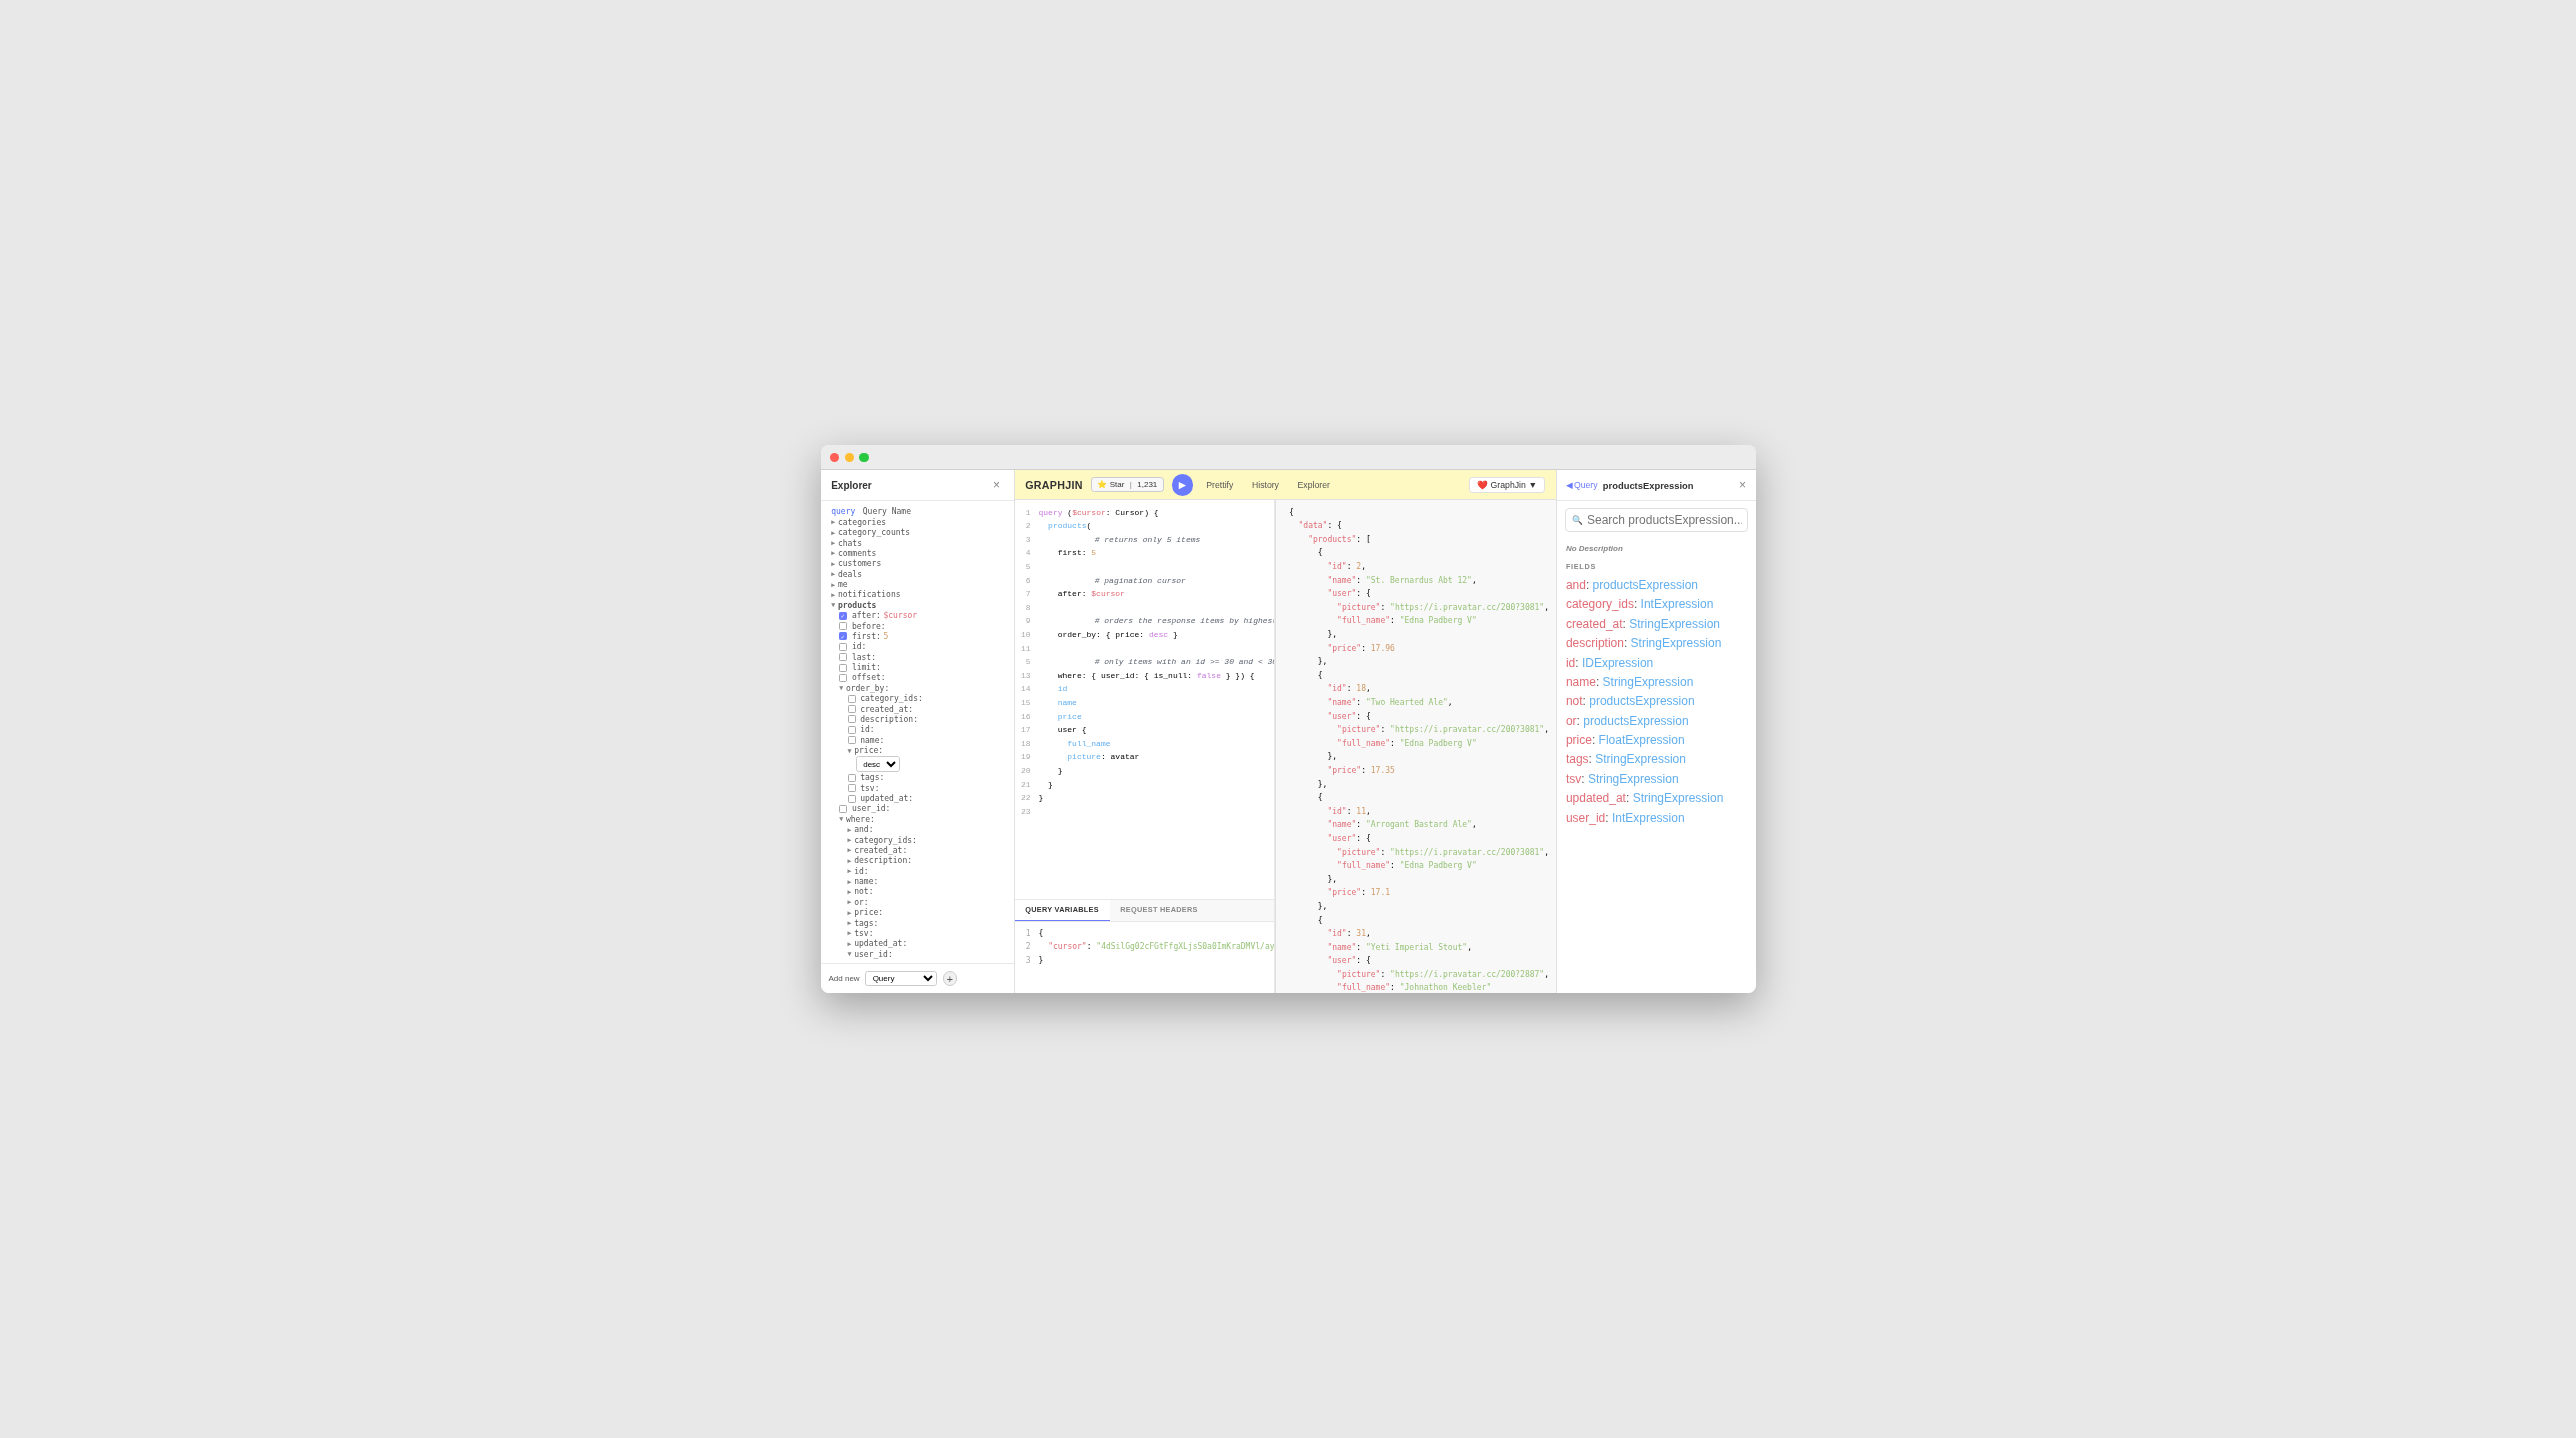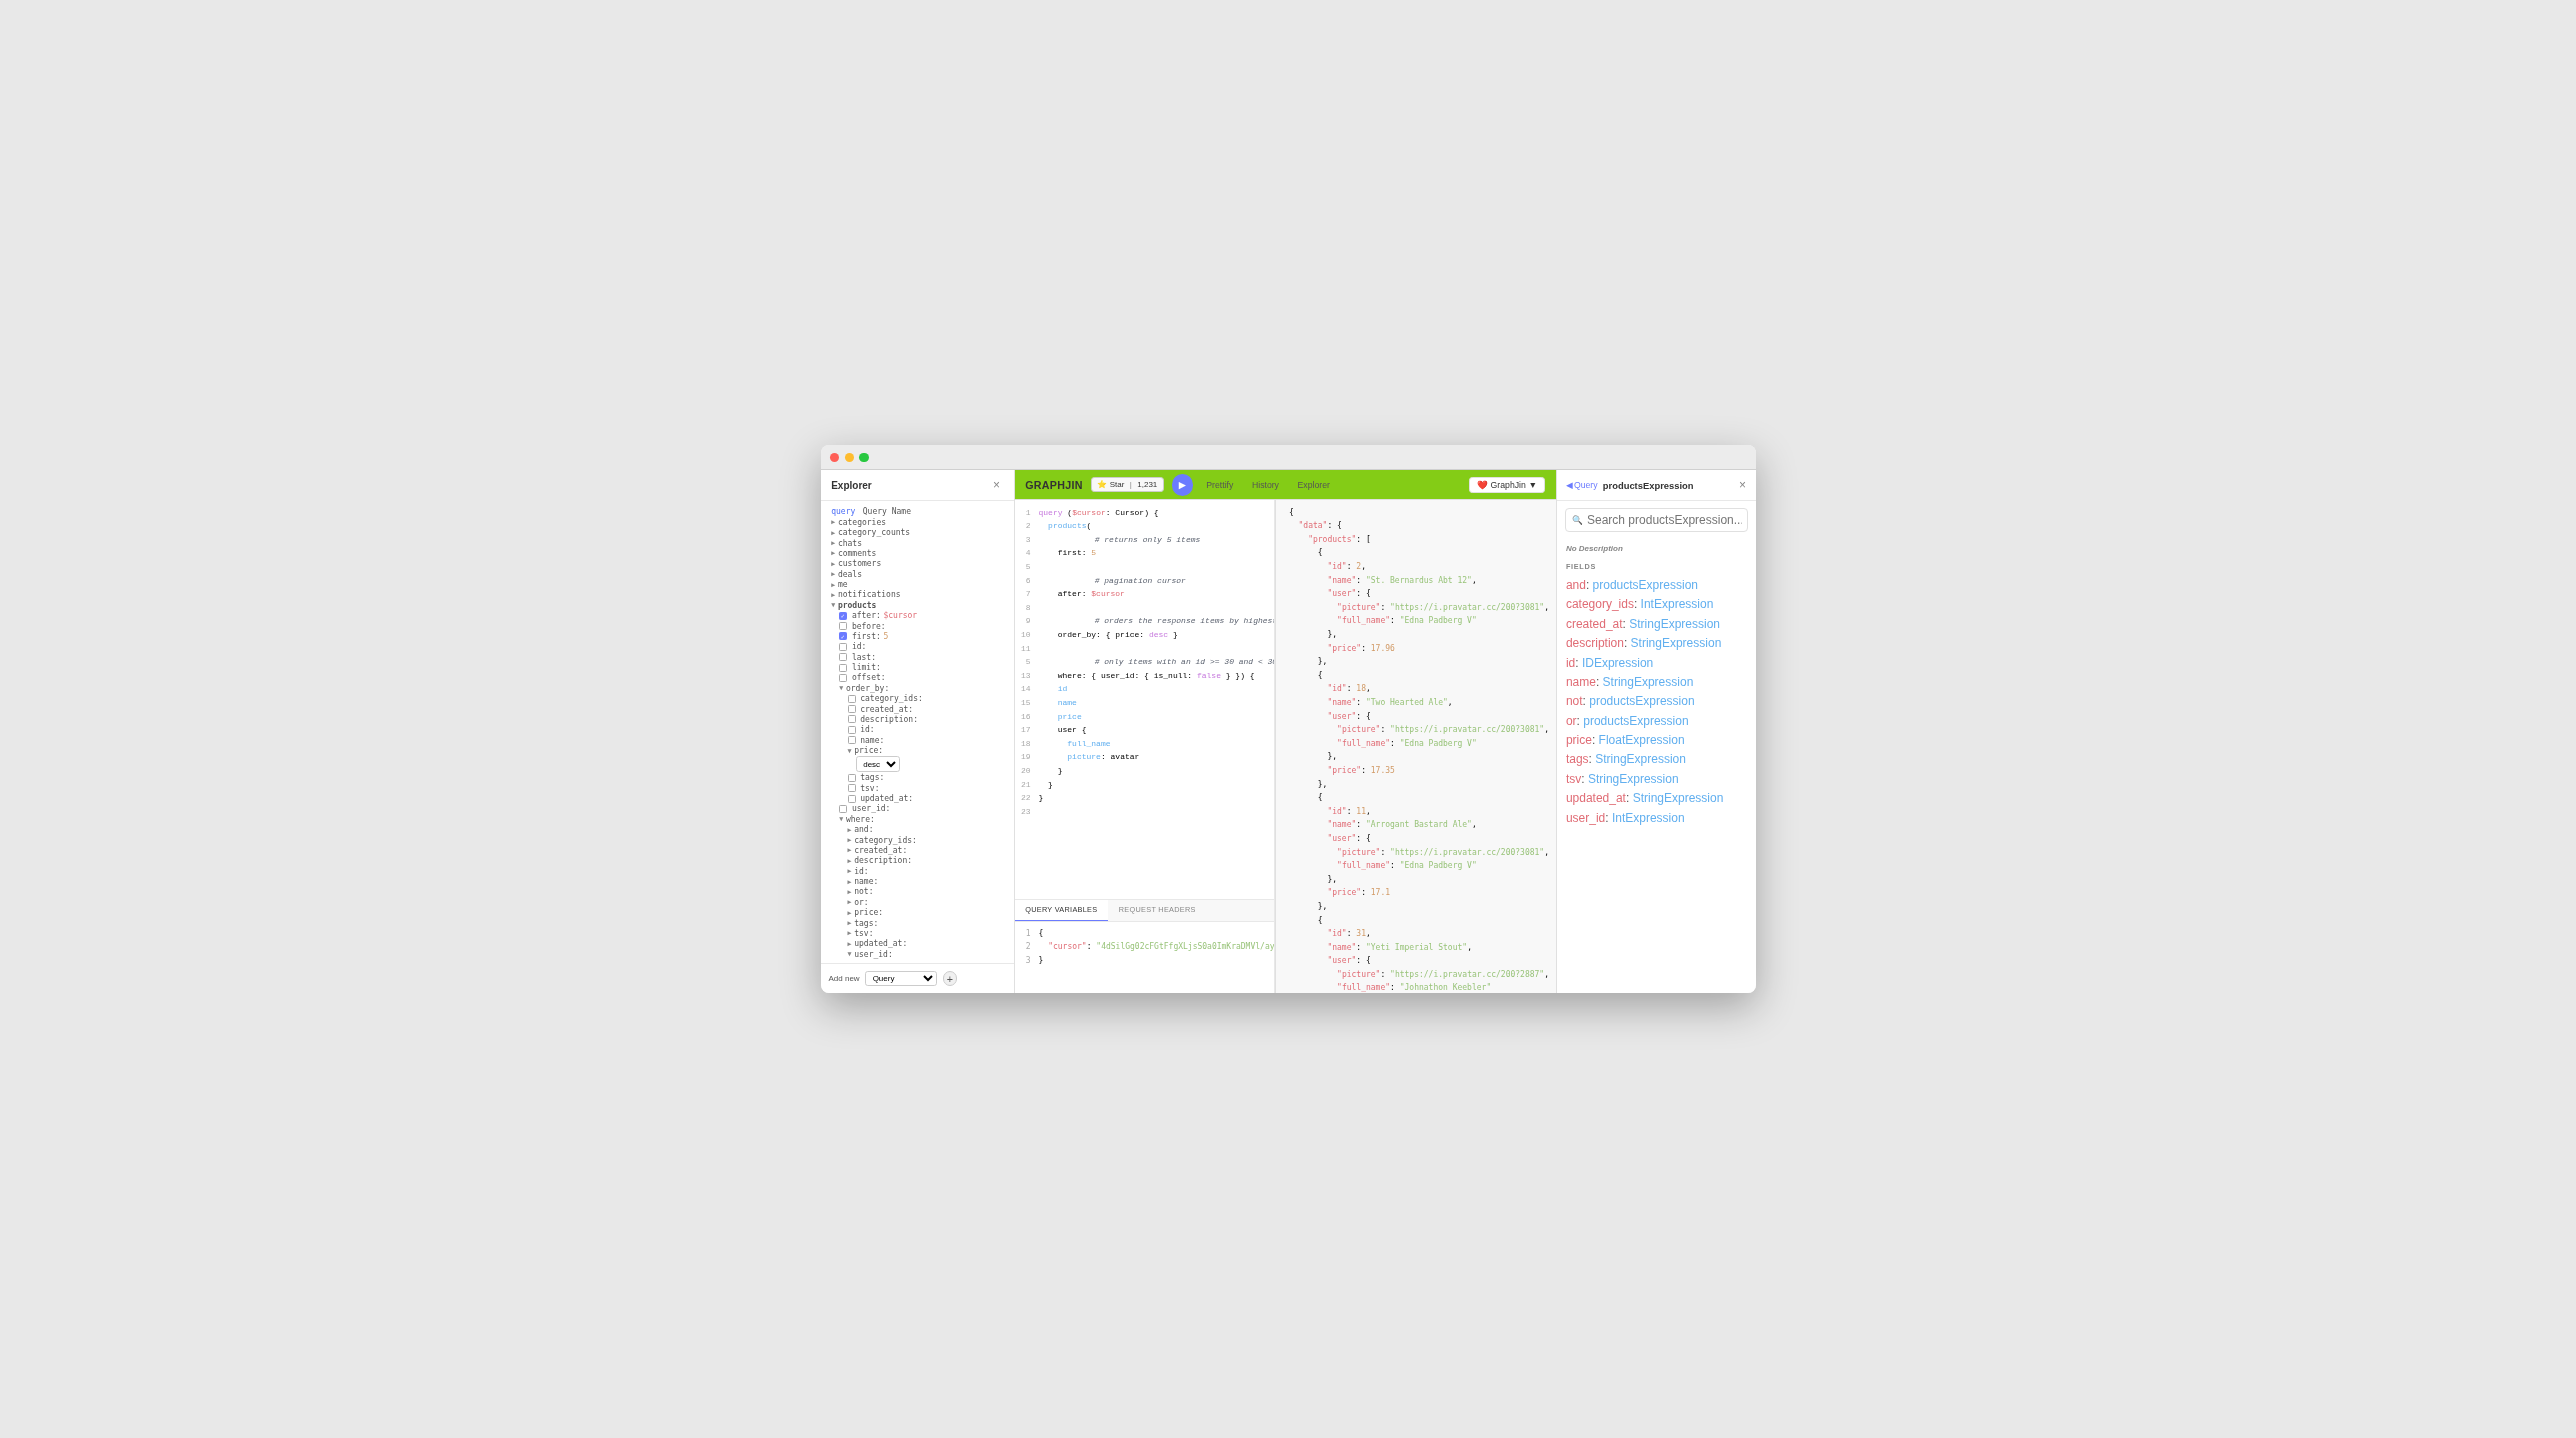--- a/index.html
+++ b/index.html
@@ -26,41 +26,41 @@
     .indent1 { padding-left: 18.7px; }
     .indent2 { padding-left: 27px; }
     .indent3 { padding-left: 35px; }
     .item-blue { color: #4a6cf7; }
     .sidebar-footer { padding: 6.7px 8px; border-top: 0.7px solid #e8e8e8; display: flex; align-items: center; gap: 5.3px; }
     .add-label { font-size: 8px; color: #555; }
     .query-select { font-size: 8px; border: 0.7px solid #ccc; border-radius: 2.7px; padding: 1.3px 2.7px; background: #fff; }
     .add-btn { width: 14.7px; height: 14.7px; border-radius: 50%; background: #f0f0f0; border: 0.7px solid #ccc; cursor: pointer; font-size: 10.7px; display: flex; align-items: center; justify-content: center; color: #555; }
     
     .editor-area { flex: 1; display: flex; flex-direction: column; min-width: 0; }
-    .editor-toolbar { height: 30px; background: #84cc16; border-bottom: 0.7px solid #e0e0e0; display: flex; align-items: center; padding: 0 10.7px; gap: 8px; flex-shrink: 0; }
+    .editor-toolbar { height: 30px; background: #fef9c3; border-bottom: 0.7px solid #e0e0e0; display: flex; align-items: center; padding: 0 10.7px; gap: 8px; flex-shrink: 0; }
     .graphjin-logo { font-size: 10.7px; font-weight: 700; color: #333; letter-spacing: 0.3px; }
     .github-btn { display: flex; align-items: center; gap: 2.7px; border: 0.7px solid #ccc; border-radius: 3.3px; padding: 2px 5.3px; font-size: 8px; color: #333; cursor: pointer; background: #f8f8f8; }
     .toolbar-btn { background: none; border: none; cursor: pointer; font-size: 8.7px; color: #555; padding: 2.7px 5.3px; border-radius: 2.7px; }
     .run-btn { width: 21.4px; height: 21.4px; border-radius: 50%; background: #6b7bff; border: none; cursor: pointer; display: flex; align-items: center; justify-content: center; color: white; font-size: 9.4px; }
     .heart-btn { display: flex; align-items: center; gap: 2.7px; border: 0.7px solid #e0e0e0; border-radius: 3.3px; padding: 2px 6.7px; font-size: 8.7px; cursor: pointer; background: #fff; color: #333; margin-left: auto; }
     .editor-panels { display: flex; flex: 1; overflow: hidden; }
     .code-editor { flex: 1; background: #fff; overflow: hidden; display: flex; flex-direction: column; border-right: 0.7px solid #e8e8e8; min-width: 0; }
     .code-content { flex: 1; overflow: auto; padding: 5.3px 0; font-family: 'SF Mono', 'Monaco', 'Courier New', monospace; font-size: 8px; line-height: 1.7; }
     .code-line { display: flex; }
     .line-num { width: 24px; text-align: right; padding-right: 8px; color: #aaa; flex-shrink: 0; user-select: none; }
     .line-code { flex: 1; white-space: pre; }
     .kw { color: #c678dd; }
     .fn { color: #61afef; }
     .num { color: #d19a66; }
     .cmt { color: #5c6370; font-style: italic; margin-left: 37px; }
     .var { color: #e06c75; }
     .field { color: #61afef; }
     .query-vars-panel { height: 94px; border-top: 0.7px solid #e8e8e8; flex-shrink: 0; }
     .panel-tabs { display: flex; border-bottom: 0.7px solid #e8e8e8; background: #f8f8f8; }
-    .panel-tab { padding: 5.3px 10.7px; font-size: 7.3px; font-weight: 400; color: #888; cursor: pointer; letter-spacing: 0.3px; text-transform: uppercase; border-bottom: 1.3px solid transparent; }
+    .panel-tab { padding: 5.3px 10.7px; font-size: 7.3px; font-weight: 700; color: #888; cursor: pointer; letter-spacing: 0.3px; text-transform: uppercase; border-bottom: 1.3px solid transparent; }
     .panel-tab.active { color: #333; border-bottom-color: #6b7bff; background: #fff; }
     .panel-content { padding: 5.3px 0; font-family: 'SF Mono', 'Monaco', monospace; font-size: 8px; line-height: 1.7; overflow: auto; height: calc(100% - 24px); }
     
     .result-panel { width: 281px; background: #f8f8f8; border-left: 0.7px solid #e0e0e0; display: flex; flex-direction: column; flex-shrink: 0; overflow: hidden; }
     .result-content { flex: 1; overflow: auto; padding: 5.3px 0; font-family: 'SF Mono', 'Monaco', monospace; font-size: 8px; line-height: 1.7; position: relative; }
     .watermark { position: absolute; top: 50%; left: 50%; transform: translate(-50%, -50%); opacity: 0.4; text-align: center; pointer-events: none; }
     .watermark-text { font-size: 14.7px; font-weight: 700; color: #2a9d8f; letter-spacing: 2px; margin-top: 5.3px; }
     .json-key { color: #e06c75; }
     .json-str { color: #98c379; }
     .json-num { color: #d19a66; }

